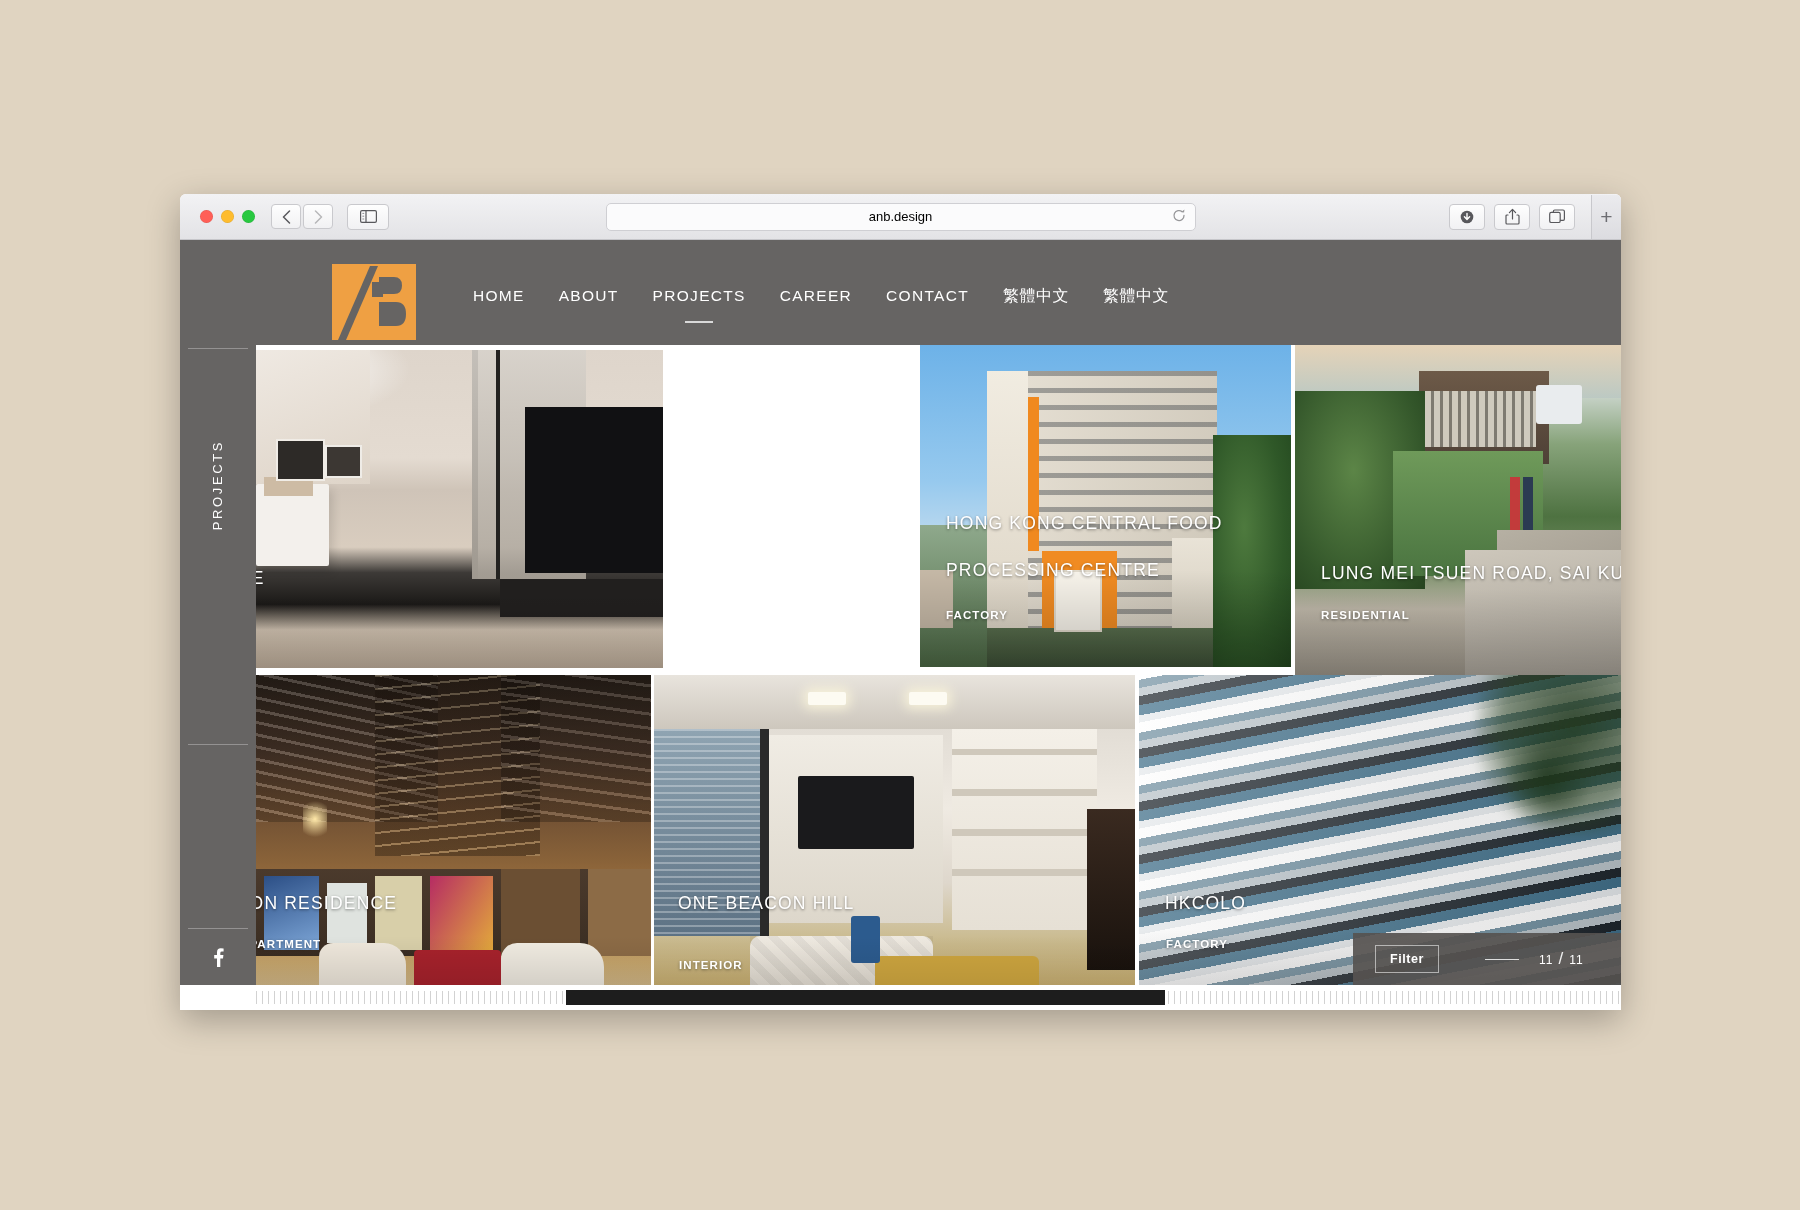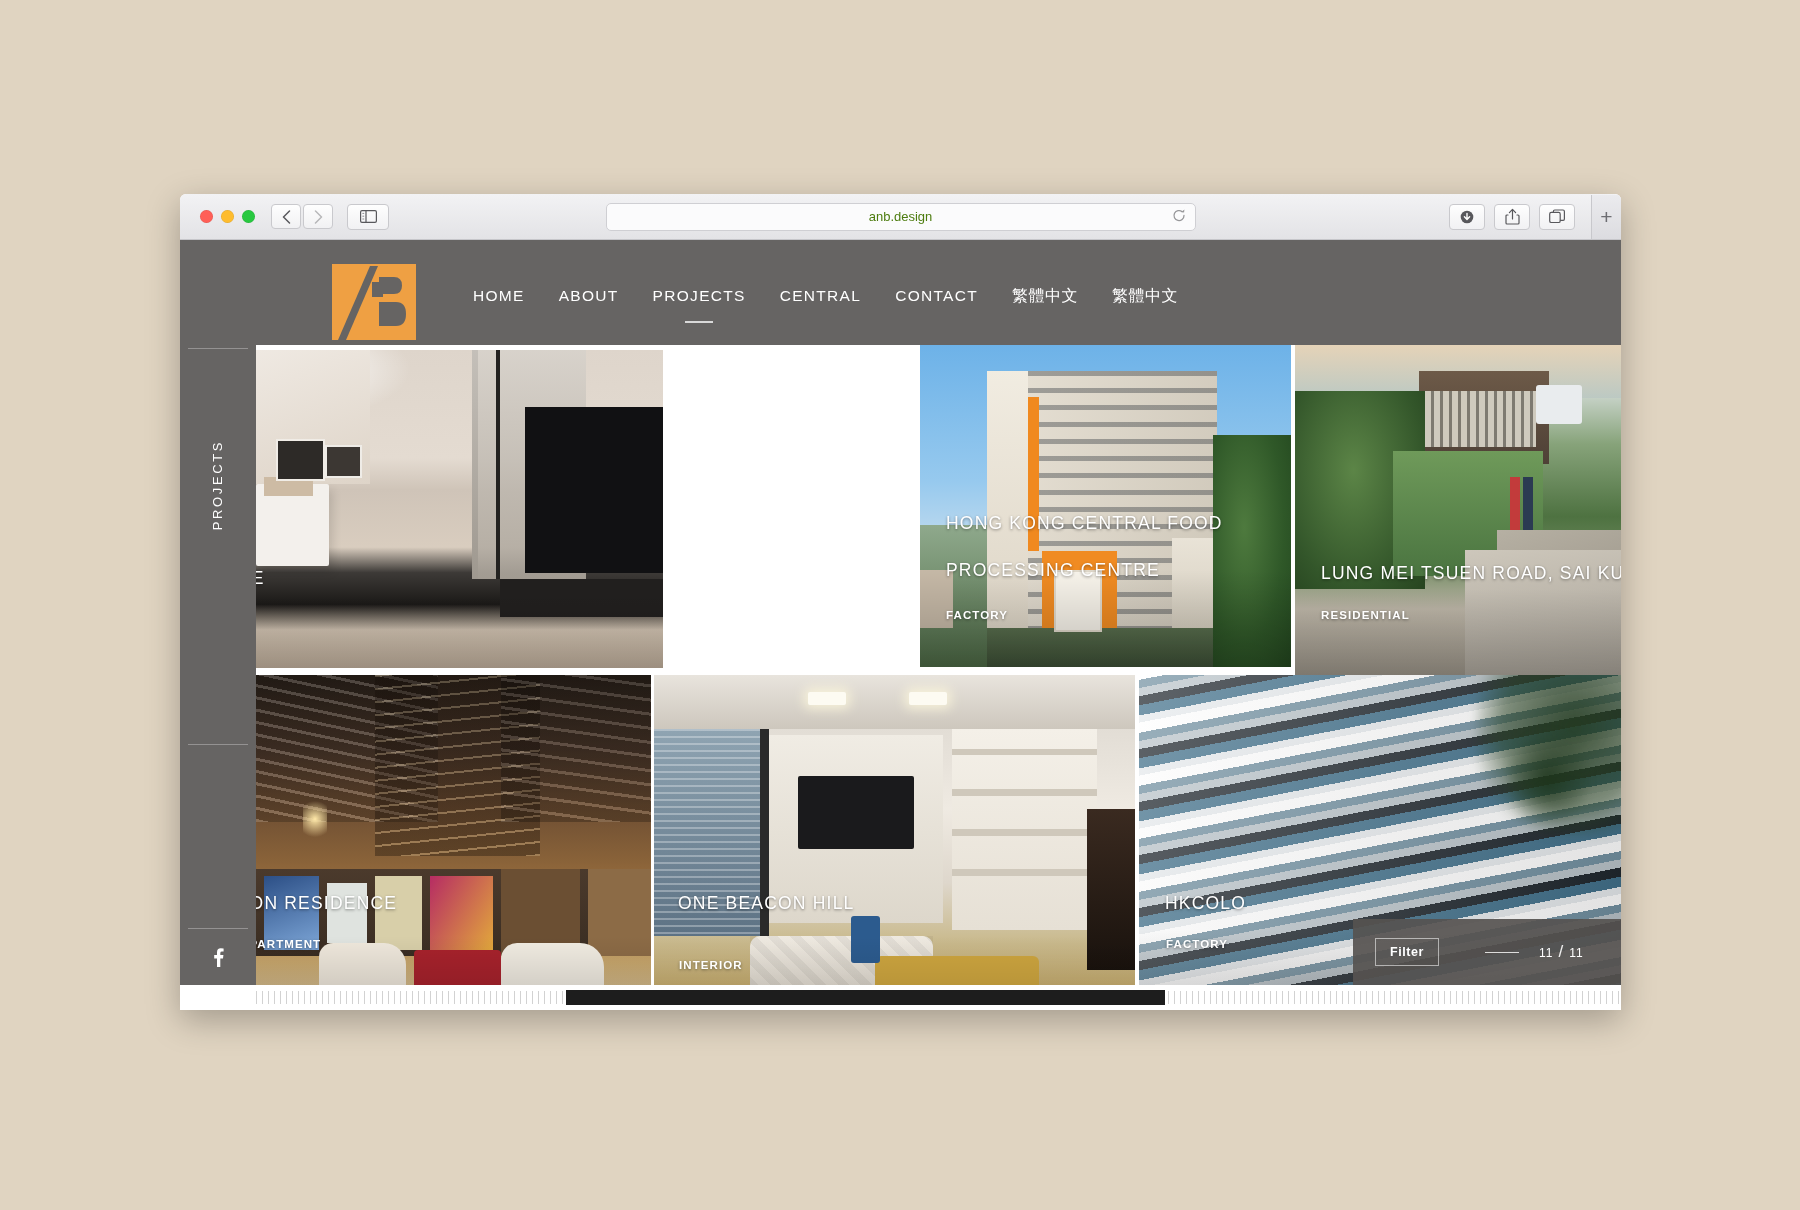--- a/index.html
+++ b/index.html
@@ -83,21 +83,21 @@
   #urlbar {
     position: relative;
     height: 26px;
     background: #fbfbfc;
     border: 1px solid #cfcfd3;
     border-radius: 5px;
     display: flex;
     align-items: center;
     justify-content: center;
     font-size: 13px;
-    color: #4d7c0f;
+    color: #000000;
   }
   #reload-icon {
     position: absolute;
     right: 9px;
     top: 50%;
     transform: translateY(-50%);
     opacity: .62;
   }
 
   #right-tools {
@@ -265,21 +265,21 @@
     white-space: nowrap;
     font-weight: 700;
   }
 
   
   #filter-bar {
     position: absolute;
     right: 0;
     bottom: 0;
     width: 268px;
-    height: 66px;
+    height: 52px;
     background: rgba(86,82,80,0.92);
     display: flex;
     align-items: center;
     z-index: 8;
   }
   #filter-btn {
     margin-left: 22px;
     width: 64px;
     height: 28px;
     border: 1px solid rgba(255,255,255,0.55);
@@ -452,21 +452,21 @@
               <path d="M47 13 L47 30 L62 30 Q70 30 70 21.5 Q70 13 62 13 Z" fill="#666463" transform="translate(0,0)"></path>
               <path d="M47 38 L47 62 L64 62 Q74 62 74 50 Q74 38 64 38 Z" fill="#666463"></path>
               <path d="M47 8 L66 8 Q80 8 80 22 Q80 36 66 36 L47 36 Z" fill="none"></path>
             </svg>
           </div>
 
           <nav id="mainnav">
             <a class="navitem" href="#">HOME</a>
             <a class="navitem" href="#">ABOUT</a>
             <a class="navitem active" href="#">PROJECTS</a>
-            <a class="navitem" href="#">CENTRAL</a>
+            <a class="navitem" href="#">CAREER</a>
             <a class="navitem" href="#">CONTACT</a>
             <a class="navitem cjk" href="#">繁體中文</a>
             <a class="navitem cjk" href="#">繁體中文</a>
           </nav>
         </div>
 
         <div id="grid">
 
           <div class="tile" style="left:0px; top:5px; width:407px; height:318px;">
             <div class="photo" style="

